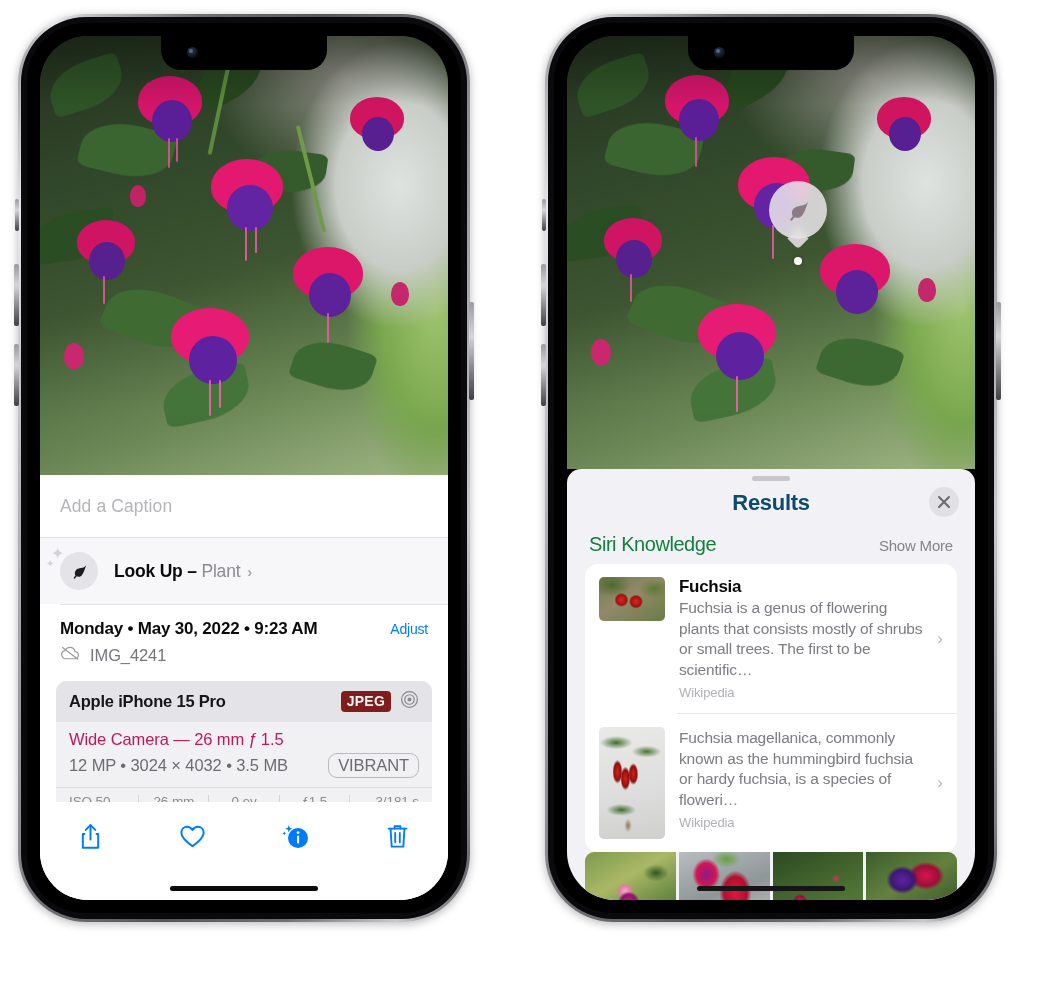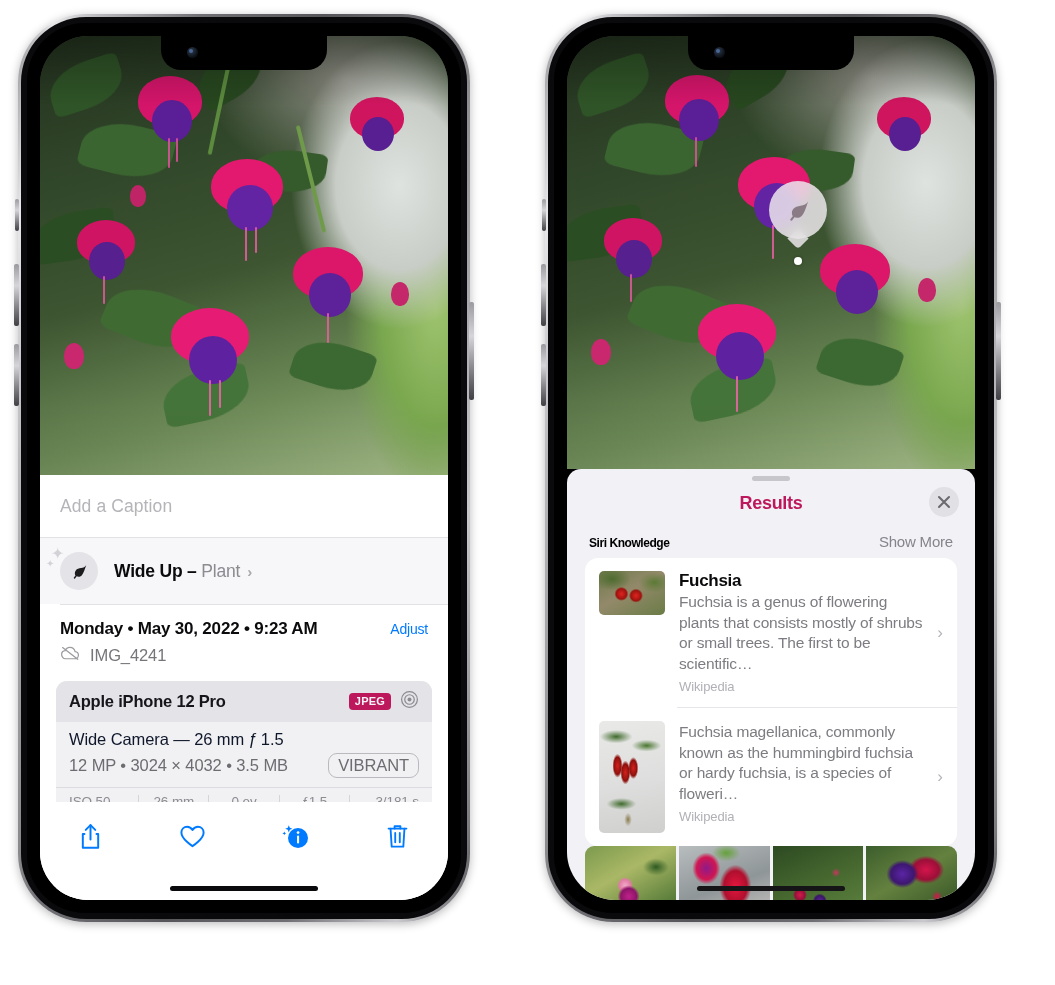--- a/index.html
+++ b/index.html
@@ -79,24 +79,24 @@
   .date-txt{font-size:17px;font-weight:700;color:#0b0b0d;letter-spacing:-.2px;}
   .adjust{font-size:14px;color:#007aff;letter-spacing:-.2px;}
   .file-line{display:flex;align-items:center;margin-top:7px;gap:9px;}
   .file-name{font-size:16.5px;color:#75757a;letter-spacing:-.1px;}
 
   .meta-card{margin:6px 16px 0;border-radius:11px;overflow:hidden;background:#f1f1f4;}
   .meta-head{display:flex;align-items:center;justify-content:space-between;
              padding:9px 13px;background:#e4e4e8;}
   .meta-dev{font-size:16.5px;font-weight:700;color:#15151a;letter-spacing:-.2px;}
   .meta-head-r{display:flex;align-items:center;gap:9px;}
-  .jpeg{font-size:11px;font-weight:600;color:#f4f4f6;background:#be185d;
+  .jpeg{font-size:14px;font-weight:600;color:#f4f4f6;background:#7f1d1d;
         padding:2.5px 6px;border-radius:4px;letter-spacing:.2px;}
   .meta-body{padding:8px 13px 9px;}
-  .meta-l1{font-size:16.5px;color:#0f172a;letter-spacing:-.1px;}
+  .meta-l1{font-size:16.5px;color:#be185d;letter-spacing:-.1px;}
   .meta-l2{display:flex;align-items:center;justify-content:space-between;margin-top:4px;}
   .meta-l2 span{font-size:16.5px;color:#6c6c71;letter-spacing:-.1px;}
   .vibrant{font-size:11.5px;color:#8b8b90;border:1px solid #b9b9be;border-radius:9px;
            padding:2px 9px;letter-spacing:.3px;}
   .meta-foot{display:flex;align-items:center;border-top:.5px solid #dcdce0;padding:6px 6px 7px;}
   .meta-foot .cell{flex:1;text-align:center;font-size:13.5px;color:#8b8b90;letter-spacing:-.1px;}
   .meta-foot .cell.first{text-align:left;padding-left:7px;}
   .meta-foot .cell.last{text-align:right;padding-right:7px;}
   .meta-foot .sep{width:1px;height:13px;background:#d4d4d9;}
 
@@ -117,26 +117,26 @@
            display:flex;align-items:flex-start;justify-content:space-between;padding:14px 30px 0;}
   .tb-btn{width:40px;height:40px;display:flex;align-items:center;justify-content:center;}
   .home-ind{position:absolute;bottom:9px;left:50%;transform:translateX(-50%);
             width:148px;height:5px;border-radius:3px;background:#0a0a0c;}
 
   
   .sheet-right{position:absolute;left:0;right:0;top:433px;bottom:0;background:#f1f1f6;
                border-radius:14px 14px 0 0;overflow:hidden;}
   .grabber{width:38px;height:5px;border-radius:3px;background:#c6c6cb;margin:7px auto 0;}
   .res-head{position:relative;height:44px;display:flex;align-items:center;justify-content:center;}
-  .res-title{font-size:18px;font-weight:700;color:#be185d;letter-spacing:-.3px;}
+  .res-title{font-size:22px;font-weight:700;color:#0c4a6e;letter-spacing:-.3px;}
   .close-btn{position:absolute;right:16px;top:6px;width:30px;height:30px;border-radius:50%;
              background:#e0e0e5;display:flex;align-items:center;justify-content:center;}
 
   .sec-head{display:flex;align-items:baseline;justify-content:space-between;padding:8px 22px 8px;}
-  .sec-title{font-size:12px;font-weight:700;color:#000000;letter-spacing:-.45px;}
+  .sec-title{font-size:20px;font-weight:400;color:#15803d;letter-spacing:-.45px;}
   .show-more{font-size:15px;color:#84848a;letter-spacing:-.2px;}
 
   .kn-card{margin:0 18px;background:#fff;border-radius:13px;overflow:hidden;}
   .kn-row{display:flex;align-items:flex-start;padding:13px 12px 13px 14px;position:relative;}
   .kn-thumb{flex:none;border-radius:5px;overflow:hidden;background:#9aa;}
   .kn-thumb.a{width:66px;height:44px;
     background:
       radial-gradient(circle 7px at 34% 52%,#e0241f 0%,#9c140f 75%,transparent 100%),
       radial-gradient(circle 7px at 56% 56%,#e0241f 0%,#9c140f 75%,transparent 100%),
       radial-gradient(ellipse 26px 16px at 20% 18%,#4e6b2f 0%,transparent 72%),
@@ -271,21 +271,21 @@
 
       <div class="lookup-row">
         <div class="leaf-badge">
           <span class="spark a">✦</span>
           <span class="spark b">✦</span>
           <svg width="19" height="19" viewBox="0 0 24 24" fill="#1c1c1e" aria-hidden="true">
             <path d="M20.5 4.2c-1.3 2.2-3.8 3-6.6 3.5-2.6.5-5.1 1-6.6 2.9-1.6 2-1.4 4.6-.4 6.4l-2 2.6c-.3.4-.2 1 .2 1.3.4.3 1 .2 1.3-.2l2-2.6c2 .8 4.6.6 6.4-1.2 2.7-2.7 3.9-8 5.7-12.7z"></path>
           </svg>
         </div>
         <div class="lookup-txt">
-          <span>Wide Up – </span><span class="sub">Plant</span><span class="chev-s">›</span>
+          <span>Look Up – </span><span class="sub">Plant</span><span class="chev-s">›</span>
         </div>
       </div>
 
       <div class="divider"></div>
 
       <div class="date-block">
         <div class="date-line">
           <span class="date-txt">Monday • May 30, 2022 • 9:23 AM</span>
           <span class="adjust">Adjust</span>
         </div>
@@ -295,21 +295,21 @@
               <path d="M6.6 15.5h11.6c2.6 0 4.6-2 4.6-4.4 0-2.3-1.8-4.2-4.1-4.4C18 3.5 15.4 1.3 12.3 1.3 9.6 1.3 7.3 3 6.4 5.4 3.9 5.6 2 7.6 2 10.1c0 2.5 2 5.4 4.6 5.4z"></path>
               <path d="M3.2 1.6L22 16.2"></path>
             </svg>
           </span>
           <span class="file-name">IMG_4241</span>
         </div>
       </div>
 
       <div class="meta-card">
         <div class="meta-head">
-          <span class="meta-dev">Apple iPhone 12 Pro</span>
+          <span class="meta-dev">Apple iPhone 15 Pro</span>
           <span class="meta-head-r">
             <span class="jpeg">JPEG</span>
             <span>
               <svg width="19" height="19" viewBox="0 0 20 20" fill="none" stroke="#8b8b90" stroke-width="1.3">
                 <circle cx="10" cy="10" r="8.3"></circle>
                   <circle cx="10" cy="10" r="5"></circle>
                   <circle cx="10" cy="10" r="2.1" fill="#8b8b90" stroke="none"></circle>
               </svg>
             </span>
           </span>

